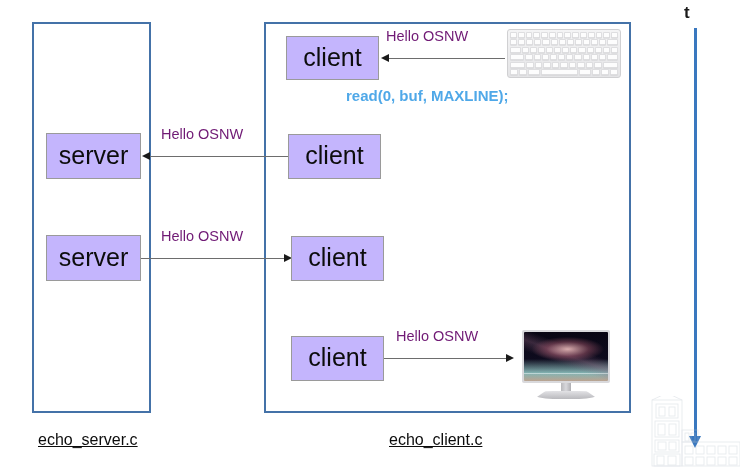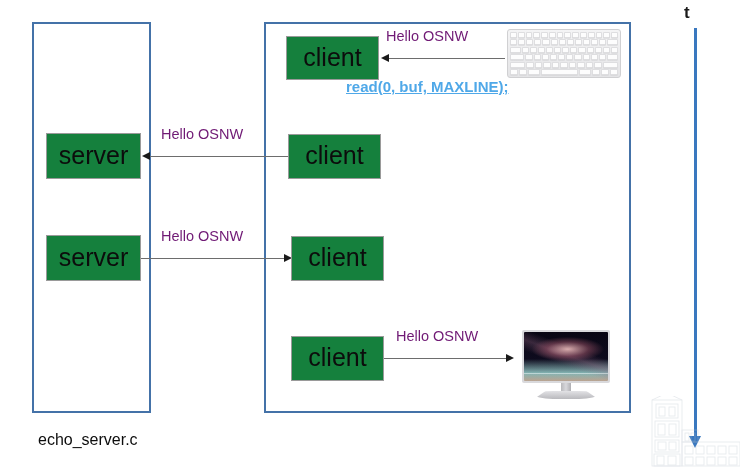--- a/index.html
+++ b/index.html
@@ -27,21 +27,21 @@
     box-sizing: border-box;
   }
   #pane-server { left: 32px;  top: 22px; width: 119px; height: 391px; }
   #pane-client { left: 264px; top: 22px; width: 367px; height: 391px; }
 
   
   .node {
     position: absolute;
     box-sizing: border-box;
     border: 1px solid #9a9a9a;
-    background: #15803d;
+    background: #c4b5fd;
     display: flex;
     align-items: center;
     justify-content: center;
     font-size: 25px;
     line-height: 1;
     color: #0c0c0c;
     letter-spacing: 0px;
     z-index: 6;
   }
   .node span { display: block; transform: translateY(-1px); }
@@ -87,20 +87,21 @@
     white-space: nowrap;
     z-index: 7;
   }
 
   
   .file-caption {
     position: absolute;
     font-size: 16px;
     color: #0c0c0c;
     white-space: nowrap;
+    text-decoration: underline;
   }
 
   
   #time-label {
     position: absolute;
     left: 684px; top: 3px;
     font-size: 17px;
     font-weight: bold;
     color: #1a1a1a;
   }
@@ -303,21 +304,21 @@
         <div class="key"></div>
         <div class="key wide"></div>
       <div class="key space"></div>
       <div class="key wide"></div>
         <div class="key"></div>
         <div class="key"></div>
         <div class="key"></div>
     </div>
   </div>
 
-  <div class="code-caption" style="left:346px; top:78px;text-decoration:underline;">read(0, buf, MAXLINE);</div>
+  <div class="code-caption" style="left:346px; top:87px;">read(0, buf, MAXLINE);</div>
 
   <div class="node" id="node-server-1" style="left:46px; top:133px; width:95px; height:46px;">
     <span>server</span>
   </div>
 
   <div class="node" id="node-client-2" style="left:288px; top:134px; width:93px; height:45px;">
     <span>client</span>
   </div>
 
   <div class="wire" id="wire-2" style="left:149px; top:156px; width:140px;"></div>
@@ -349,20 +350,21 @@
 
   <div id="monitor">
     <div class="screen-frame">
         <div class="screen"></div>
       </div>
     <div class="neck"></div>
     <div class="base"></div>
   </div>
 
   <div class="file-caption" style="left:38px; top:431px;">echo_server.c</div>
+  <div class="file-caption" style="left:389px; top:431px;">echo_client.c</div>
 
   <div id="time-label">t</div>
   <div id="time-line"></div>
   <div id="time-arrow"></div>
 
   <svg id="watermark" viewBox="0 0 94 75" xmlns="http://www.w3.org/2000/svg">
     <g fill="none" stroke="#b9c2cc" stroke-width="0.8">
       <rect x="6" y="4" width="30" height="66"></rect>
       <rect x="10" y="8" width="22" height="14"></rect>
       <rect x="13" y="11" width="6" height="9"></rect>

